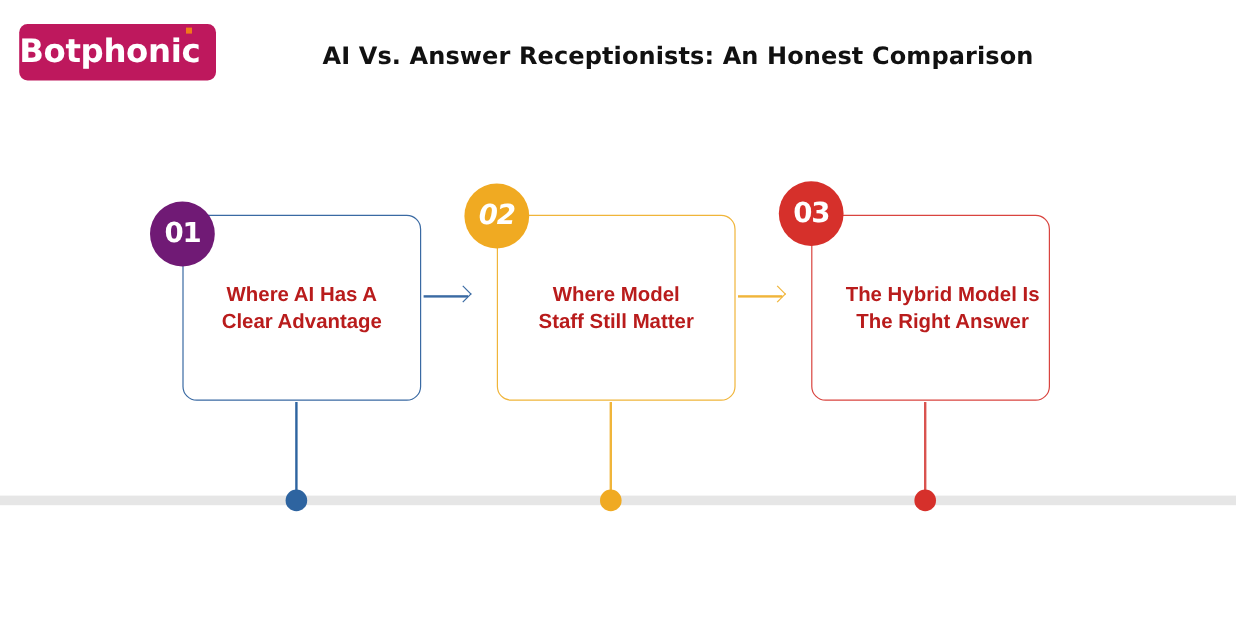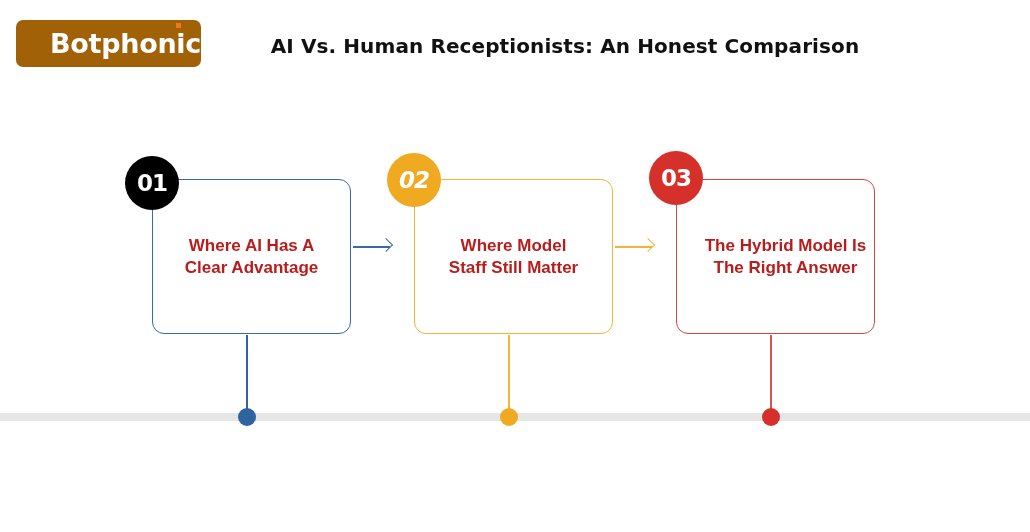--- a/index.html
+++ b/index.html
@@ -1,23 +1,23 @@
 <!DOCTYPE html>
 <html><head>
   <meta charset="utf-8">
   <style>
     html, body { margin: 0; padding: 0; }
     body {
       width: 1030px; height: 532px; background: #ffffff; position: relative; overflow: hidden;
       font-family: "Liberation Sans", "DejaVu Sans", sans-serif;
     }
     .logo {
-      position: absolute; left: 16px; top: 20px; width: 185px; height: 47px;
-      background: #a16207; border-radius: 7px;
-      display: flex; align-items: center; justify-content: flex-end;
+      position: absolute; left: 16px; top: 20px; width: 164px; height: 47px;
+      background: #be185d; border-radius: 7px;
+      display: flex; align-items: center; justify-content: flex-start;
     }
     .logo-text {
       color: #ffffff; font-weight: 700; font-size: 27px; letter-spacing: -0.3px; position: relative;
       font-family: "DejaVu Sans", sans-serif;
     }
     .logo-dot {
       position: absolute; width: 5px; height: 5px; background: #f07a1a;
       right: 20px; top: 3px;
     }
     .title {
@@ -53,33 +53,33 @@
     .dot { position: absolute; width: 18px; height: 18px; border-radius: 50%; top: 408px; }
   </style>
 </head>
 <body>
 
 <div class="logo">
   <span class="logo-text">Botphonic</span>
   <span class="logo-dot"></span>
 </div>
 
-<div class="title">AI Vs. Human Receptionists: An Honest Comparison</div>
+<div class="title">AI Vs. Answer Receptionists: An Honest Comparison</div>
 
 <div class="track"></div>
 
 <div class="stem" style="left:246px;background:#2e64a0;"></div>
 <div class="dot" style="left:238px;background:#2e64a0;"></div>
 <div class="card" style="left:152px;border-color:#3a6aa3;">
   <div class="card-text">
     <div>Where AI Has A</div>
     <div>Clear Advantage</div>
   </div>
 </div>
-<div class="badge" style="left:125px;top:156px;background:#000000;">01</div>
+<div class="badge" style="left:125px;top:168px;background:#701a75;">01</div>
 <div class="arrow" style="left:353px;top:246px;width:37px;background:#3a6aa3;">
   <span class="arrow-head" style="border-color:#3a6aa3;"></span>
 </div>
 
 <div class="stem" style="left:508px;background:#f0b53a;"></div>
 <div class="dot" style="left:500px;background:#f0aa22;"></div>
 <div class="card" style="left:414px;border-color:#f0b53a;">
   <div class="card-text">
     <div>Where Model</div>
     <div>Staff Still Matter</div>

